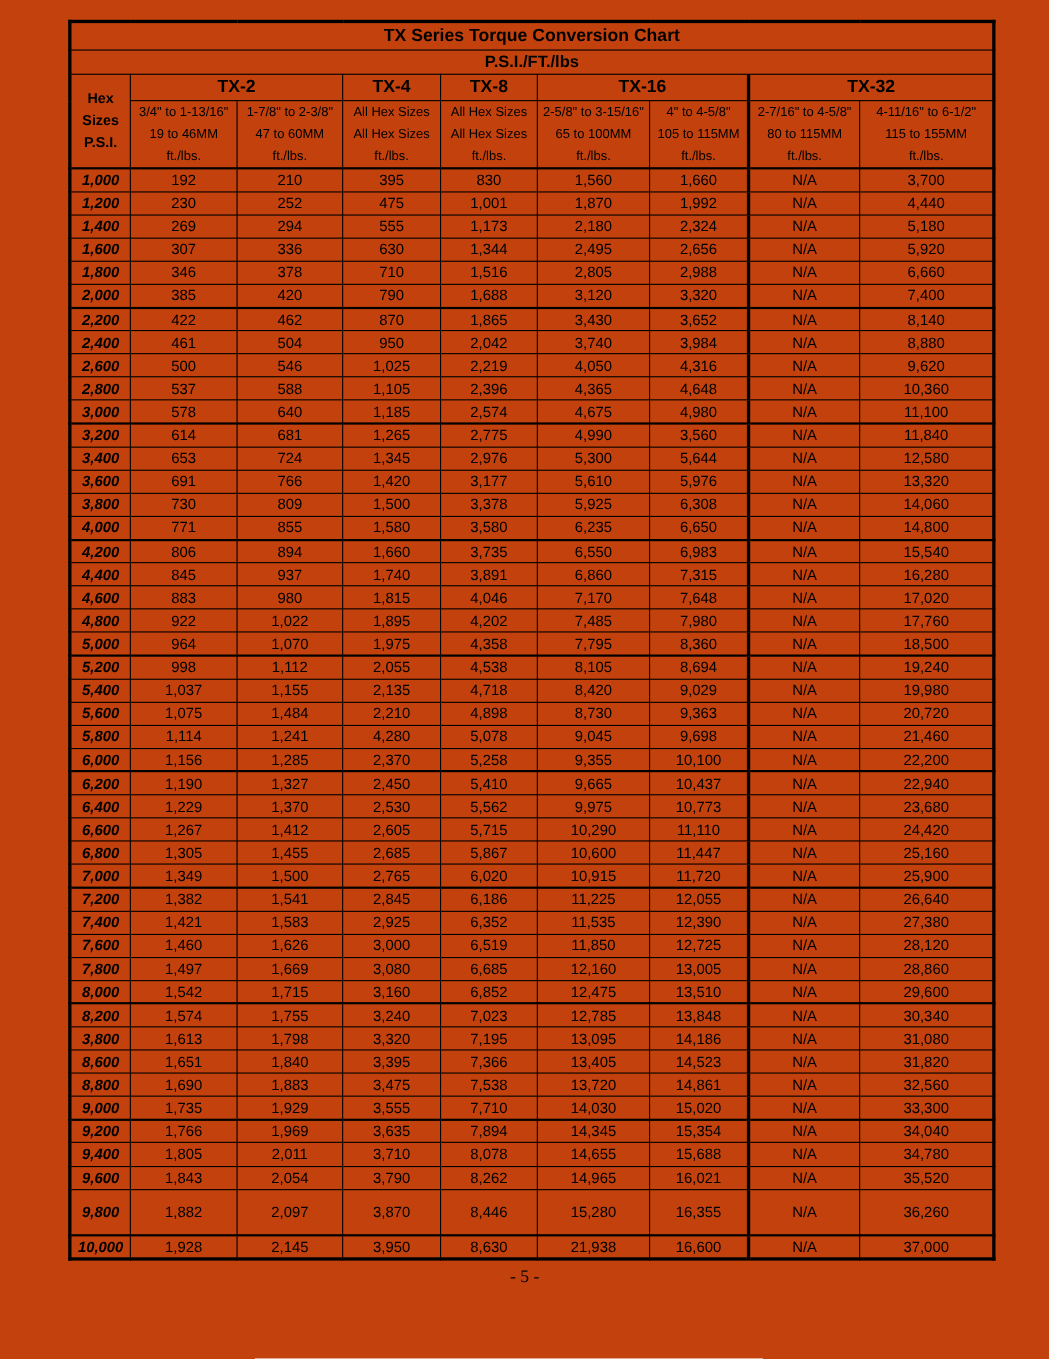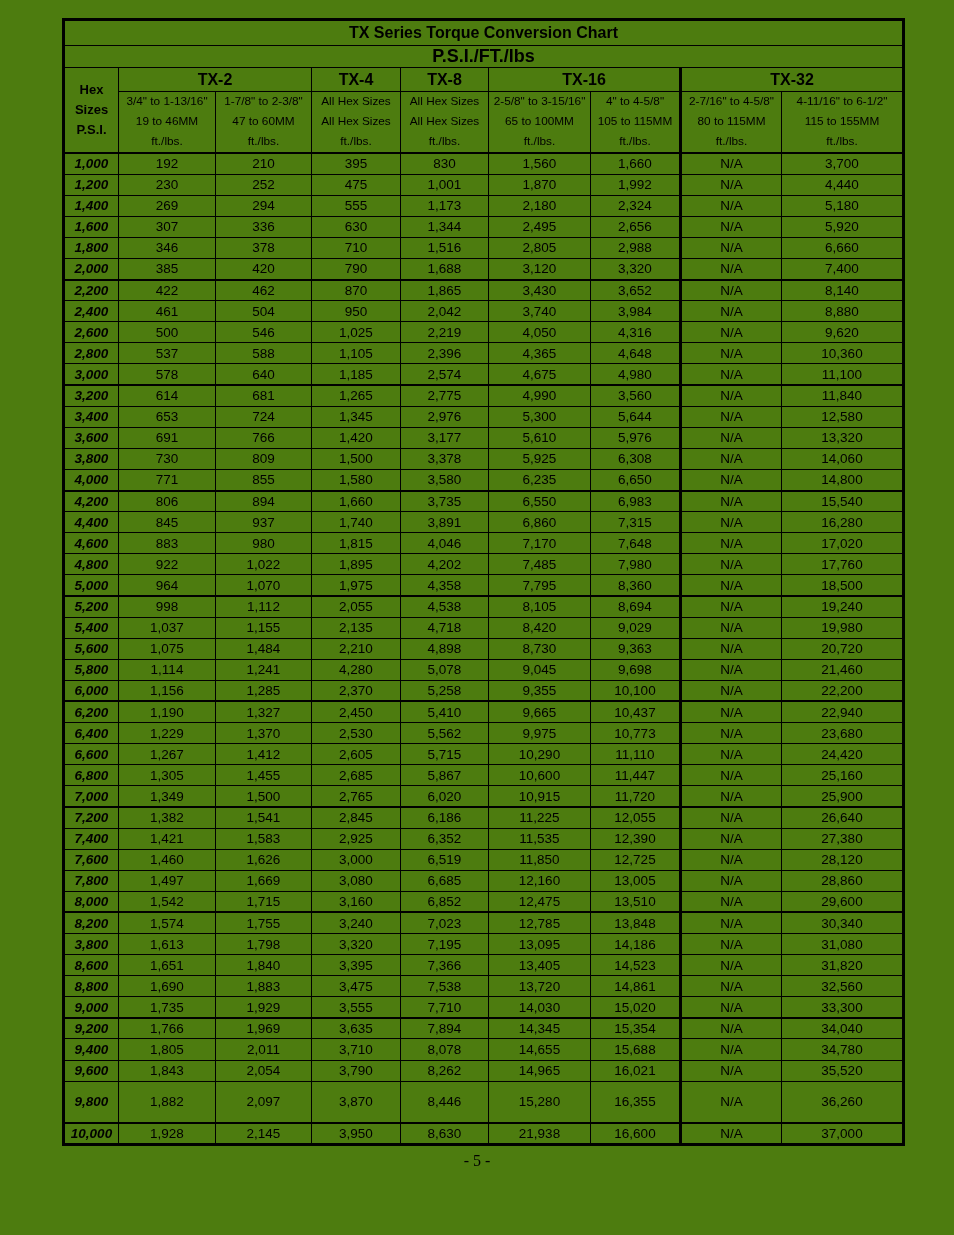--- a/index.html
+++ b/index.html
@@ -1,20 +1,20 @@
 <!DOCTYPE html>
 <html><head>
 <meta charset="utf-8">
 <style>
   html, body { margin: 0; padding: 0; background: #ffffff; }
   .page {
     position: relative;
     width: 954px;
     height: 1235px;
-    background: #4d7c0f;
+    background: #c2410c;
     color: #000000;
     font-family: "Liberation Sans", sans-serif;
     overflow: hidden;
     text-decoration: underline;
   }
   table.torque {
     position: absolute;
     left: 62px;
     top: 18px;
     border-collapse: collapse;
@@ -30,21 +30,21 @@
     padding: 0;
   }
   td.title-cell {
     font-weight: bold;
     font-size: 16px;
     height: 24px;
     border-bottom: 2px solid #000000;
   }
   td.subtitle-cell {
     font-weight: bold;
-    font-size: 18px;
+    font-size: 15px;
     height: 21px;
     border-bottom: 2px solid #000000;
   }
   td.group-cell {
     font-weight: bold;
     font-size: 16px;
     height: 23px;
   }
   td.corner {
     font-weight: bold;

